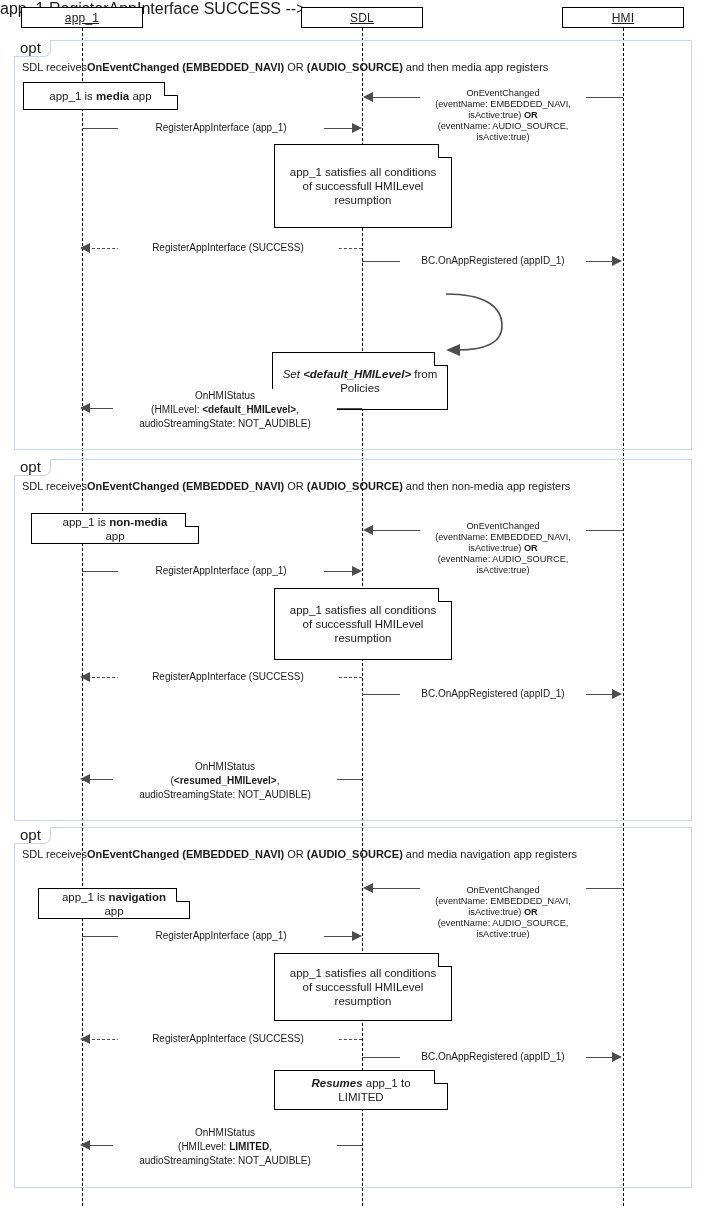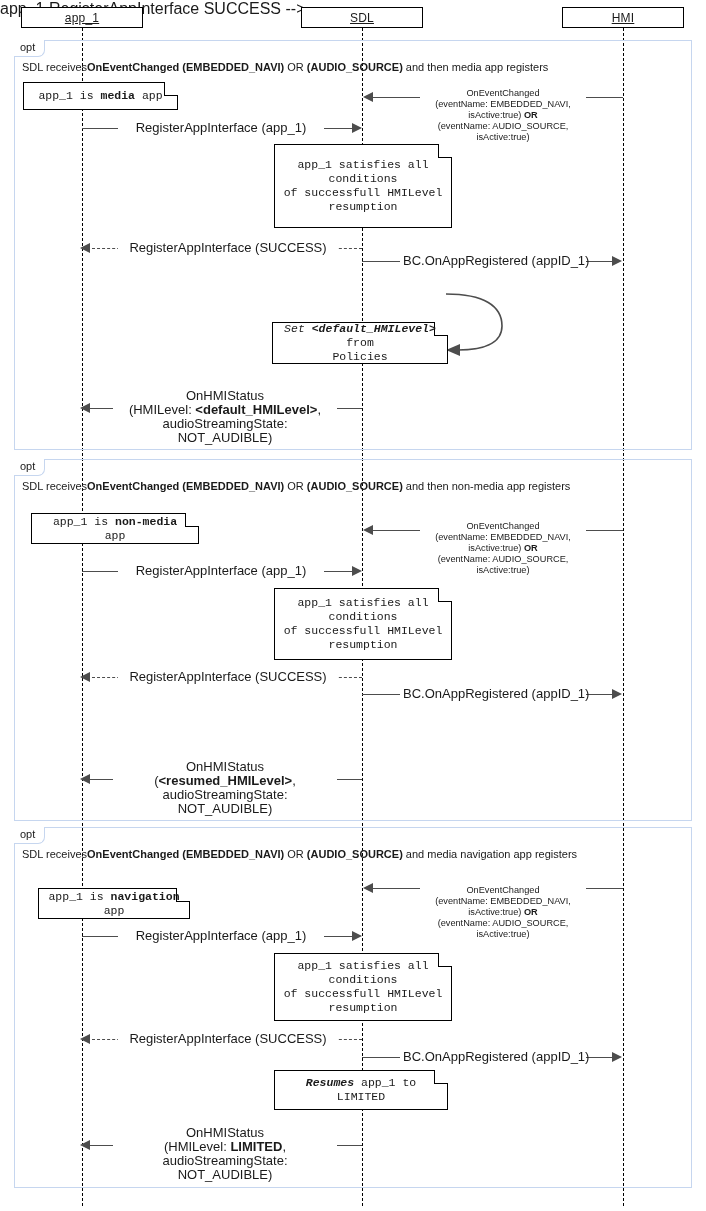--- a/index.html
+++ b/index.html
@@ -10,46 +10,46 @@
   .head{position:absolute;border:1.5px solid #000;background:#fff;height:21px;
         display:flex;align-items:center;justify-content:center;box-sizing:border-box;}
   .head span{font-size:12px;text-decoration:underline;letter-spacing:.2px;}
 
   
   .lifeline{position:absolute;width:0;border-left:1.4px dashed #000;}
 
   
   .frame{position:absolute;border:1.5px solid #c6d6ef;box-sizing:border-box;background:transparent;}
   .frame-tag{position:absolute;border:1.5px solid #c6d6ef;border-top:none;border-left:none;
-             background:#fff;padding:1px 9px 2px 6px;font-size:11px;line-height:13px;
+             background:#fff;padding:1px 9px 2px 6px;font-size:15px;line-height:13px;
              border-bottom-right-radius:7px;}
   .frame-cond{position:absolute;font-size:11px;line-height:15px;font-weight:bold;
               white-space:normal;}
   .frame-cond .norm{font-weight:normal;}
 
   
   .note{position:absolute;box-sizing:border-box;background:#fff;
         border:1.4px solid #000;display:flex;align-items:center;justify-content:center;
         text-align:center;font-size:11.5px;line-height:14px;padding:2px 6px;}
   .note .fold{position:absolute;top:-1px;right:-1px;width:13px;height:13px;
               background:#fff;border-left:1.4px solid #000;border-bottom:1.4px solid #000;
               transform:none;}
   .note .fold:after{content:"";position:absolute;top:-1.4px;left:-1.4px;width:0;height:0;
               border-top:14px solid #fff;border-left:14px solid transparent;}
-  .note-inner{position:relative;z-index:2;font-family:Liberation Mono, monospace;}
+  .note-inner{position:relative;z-index:2;}
   .note b{font-weight:bold;}
   .note i{font-style:italic;font-weight:bold;}
 
   
   .msg{position:absolute;height:0;border-top:1.6px solid #4d4d4d;}
   .msg.dashed{border-top:1.6px dashed #4d4d4d;}
   .arrowhead{position:absolute;width:0;height:0;}
   .ah-right{border-top:5px solid transparent;border-bottom:5px solid transparent;border-left:10px solid #4d4d4d;}
   .ah-left{border-top:5px solid transparent;border-bottom:5px solid transparent;border-right:10px solid #4d4d4d;}
-  .msglabel{position:absolute;font-size:13px;line-height:14px;text-align:center;
+  .msglabel{position:absolute;font-size:10px;line-height:14px;text-align:center;
             background:#fff;padding:0 3px;white-space:nowrap;}
   .msglabel.multi{white-space:normal;}
   .msglabel.small{font-size:9.2px;line-height:11px;}
   .msglabel b{font-weight:bold;}
 
   .curve{position:absolute;}
 </style>
 </head>
 <body>
 
@@ -126,21 +126,21 @@
 
   
 
   
   <svg class="curve" style="left:444px;top:286px;width:66px;height:76px;" viewBox="0 0 66 76">
     <path d="M2,8 C40,8 58,20 58,40 C58,58 38,64 14,64" fill="none" stroke="#4d4d4d" stroke-width="1.6"></path>
     <polygon points="16,58 2,64 16,70" fill="#4d4d4d"></polygon>
   </svg>
 
   
-  <div class="note" style="left:272px;top:322px;width:176px;height:42px;">
+  <div class="note" style="left:272px;top:352px;width:176px;height:58px;">
     <span class="fold"></span>
     <span class="note-inner">
       <i style="font-weight:normal">Set </i><i>&lt;default_HMILevel&gt;</i><span> from</span><br>
       <span>Policies</span>
     </span>
   </div>
 
   
   <div class="msg" style="left:82px;top:408px;width:280px;"></div>
   <div class="arrowhead ah-left" style="left:80px;top:403px;"></div>

